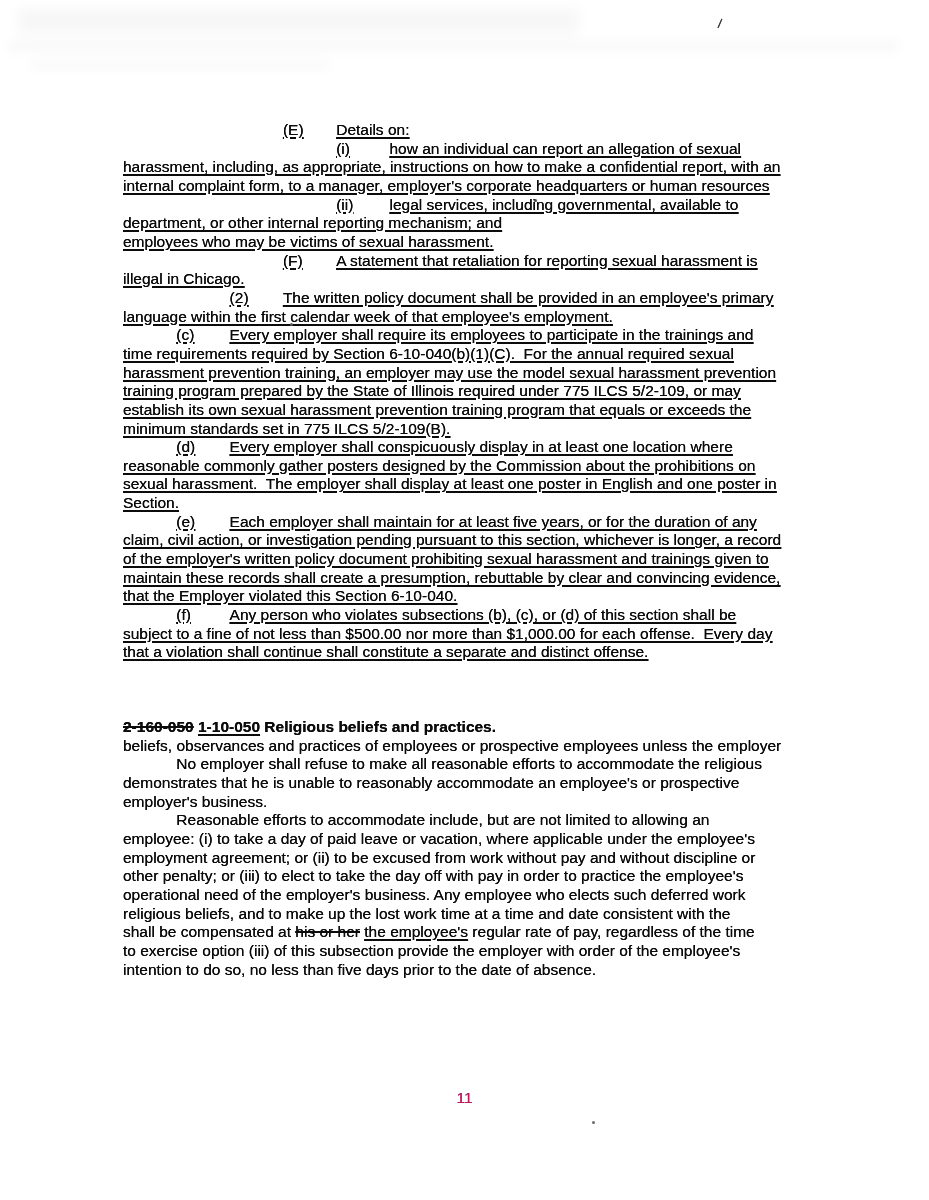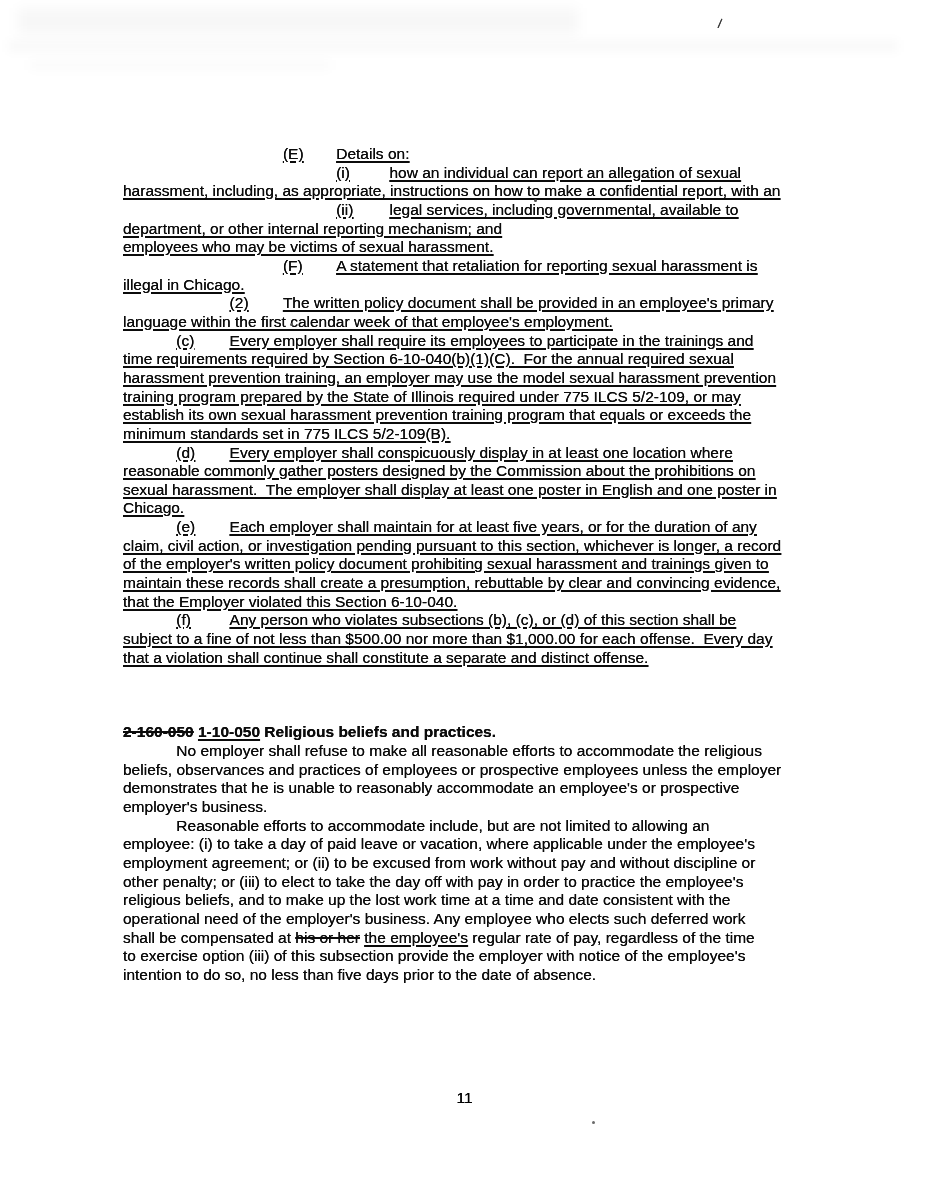--- a/index.html
+++ b/index.html
@@ -3,31 +3,31 @@
 <meta charset="utf-8">
 <style>
   html,body { margin:0; padding:0; background:#e8e8e8; }
   .page {
     position:relative; width:929px; height:1200px; margin:0 auto;
     background:#ffffff; overflow:hidden;
     font-family:"Liberation Sans","DejaVu Sans",sans-serif;
     font-size:15.5px; color:#0b0b0b;
     text-shadow:0 0 0.3px currentColor;
   }
-  .doc { position:absolute; left:123px; top:121px; width:706px;margin-top:24px; }
+  .doc { position:absolute; left:123px; top:121px; width:706px; }
   .line {
     white-space:pre; tab-size:53.3px; -moz-tab-size:53.3px;
     line-height:18.66px; min-height:18.66px;
   }
   .u { text-decoration-line:underline; text-decoration-thickness:1.6px; text-underline-offset:2px; }
   .s { text-decoration-line:line-through; text-decoration-thickness:1.8px;text-align:right; }
   .b { font-weight:bold; }
   .footer {
     position:absolute; left:0; top:1089px; width:929px;
-    text-align:center; font-size:15.5px; color:#000000;
+    text-align:center; font-size:15.5px; color:#be185d;
   }
   .corner-mark {
     position:absolute; left:718px; top:16px; font-size:13px; color:#3a3a3a;
     transform:rotate(8deg);
   }
   .speck { position:absolute; background:#4a4a4a; border-radius:50%; }
   .speck.s1 { left:534px; top:199px; width:3px; height:3px; }
   .speck.s2 { left:290px; top:323px; width:3px; height:3px; background:#5a5a5a; }
   .speck.s3 { left:592px; top:1121px; width:3px; height:3px; background:#6a6a6a; }
   .noise { position:absolute; pointer-events:none; }
@@ -42,61 +42,62 @@
   <div class="noise n1"></div>
   <div class="noise n2"></div>
   <div class="noise n3"></div>
 
   <div class="corner-mark">/</div>
 
   <div class="doc">
       <div class="line"><span>			</span><span class="u">(E)</span><span>	</span><span class="u">Details on:</span></div>
       <div class="line"><span>				</span><span class="u">(i)	how an individual can report an allegation of sexual</span></div>
       <div class="line"><span class="u">harassment, including, as appropriate, instructions on how to make a confidential report, with an</span></div>
+      <div class="line"><span class="u">internal complaint form, to a manager, employer's corporate headquarters or human resources</span></div>
       <div class="line"><span>				</span><span class="u">(ii)	legal services, including governmental, available to</span></div>
       <div class="line"><span class="u">department, or other internal reporting mechanism; and</span></div>
       <div class="line"><span class="u">employees who may be victims of sexual harassment.</span></div>
       <div class="line"><span>			</span><span class="u">(F)</span><span>	</span><span class="u">A statement that retaliation for reporting sexual harassment is</span></div>
       <div class="line"><span class="u">illegal in Chicago.</span></div>
       <div class="line"><span>		</span><span class="u">(2)</span><span>	</span><span class="u">The written policy document shall be provided in an employee's primary</span></div>
       <div class="line"><span class="u">language within the first calendar week of that employee's employment.</span></div>
       <div class="line"><span>	</span><span class="u">(c)</span><span>	</span><span class="u">Every employer shall require its employees to participate in the trainings and</span></div>
       <div class="line"><span class="u">time requirements required by Section 6-10-040(b)(1)(C).  For the annual required sexual</span></div>
       <div class="line"><span class="u">harassment prevention training, an employer may use the model sexual harassment prevention</span></div>
       <div class="line"><span class="u">training program prepared by the State of Illinois required under 775 ILCS 5/2-109, or may</span></div>
       <div class="line"><span class="u">establish its own sexual harassment prevention training program that equals or exceeds the</span></div>
       <div class="line"><span class="u">minimum standards set in 775 ILCS 5/2-109(B).</span></div>
       <div class="line"><span>	</span><span class="u">(d)</span><span>	</span><span class="u">Every employer shall conspicuously display in at least one location where</span></div>
       <div class="line"><span class="u">reasonable commonly gather posters designed by the Commission about the prohibitions on</span></div>
       <div class="line"><span class="u">sexual harassment.  The employer shall display at least one poster in English and one poster in</span></div>
-      <div class="line"><span class="u">Chicago.</span></div>
+      <div class="line"><span class="u">Section.</span></div>
       <div class="line"><span>	</span><span class="u">(e)</span><span>	</span><span class="u">Each employer shall maintain for at least five years, or for the duration of any</span></div>
       <div class="line"><span class="u">claim, civil action, or investigation pending pursuant to this section, whichever is longer, a record</span></div>
       <div class="line"><span class="u">of the employer's written policy document prohibiting sexual harassment and trainings given to</span></div>
       <div class="line"><span class="u">maintain these records shall create a presumption, rebuttable by clear and convincing evidence,</span></div>
       <div class="line"><span class="u">that the Employer violated this Section 6-10-040.</span></div>
       <div class="line"><span>	</span><span class="u">(f)</span><span>	</span><span class="u">Any person who violates subsections (b), (c), or (d) of this section shall be</span></div>
       <div class="line"><span class="u">subject to a fine of not less than $500.00 nor more than $1,000.00 for each offense.  Every day</span></div>
       <div class="line"><span class="u">that a violation shall continue shall constitute a separate and distinct offense.</span></div>
       <div class="line"></div>
       <div class="line"></div>
       <div class="line"></div>
       <div class="line"><span class="s b">2-160-050</span><span class="b"> </span><span class="u b">1-10-050</span><span class="b"> Religious beliefs and practices.</span></div>
+      <div class="line"><span>beliefs, observances and practices of employees or prospective employees unless the employer</span></div>
       <div class="line"><span>	</span><span>No employer shall refuse to make all reasonable efforts to accommodate the religious</span></div>
-      <div class="line"><span>beliefs, observances and practices of employees or prospective employees unless the employer</span></div>
       <div class="line"><span>demonstrates that he is unable to reasonably accommodate an employee's or prospective</span></div>
       <div class="line"><span>employer's business.</span></div>
       <div class="line"><span>	</span><span>Reasonable efforts to accommodate include, but are not limited to allowing an</span></div>
       <div class="line"><span>employee: (i) to take a day of paid leave or vacation, where applicable under the employee's</span></div>
       <div class="line"><span>employment agreement; or (ii) to be excused from work without pay and without discipline or</span></div>
       <div class="line"><span>other penalty; or (iii) to elect to take the day off with pay in order to practice the employee's</span></div>
+      <div class="line"><span>operational need of the employer's business. Any employee who elects such deferred work</span></div>
       <div class="line"><span>religious beliefs, and to make up the lost work time at a time and date consistent with the</span></div>
-      <div class="line"><span>operational need of the employer's business. Any employee who elects such deferred work</span></div>
       <div class="line"><span>shall be compensated at </span><span class="s">his or her</span><span> </span><span class="u">the employee's</span><span> regular rate of pay, regardless of the time</span></div>
-      <div class="line"><span>to exercise option (iii) of this subsection provide the employer with notice of the employee's</span></div>
+      <div class="line"><span>to exercise option (iii) of this subsection provide the employer with order of the employee's</span></div>
       <div class="line"><span>intention to do so, no less than five days prior to the date of absence.</span></div>
     </div>
 
   <div class="speck s1"></div>
   <div class="speck s2"></div>
   <div class="speck s3"></div>
 
   <div class="footer">11</div>
 </div>
 

